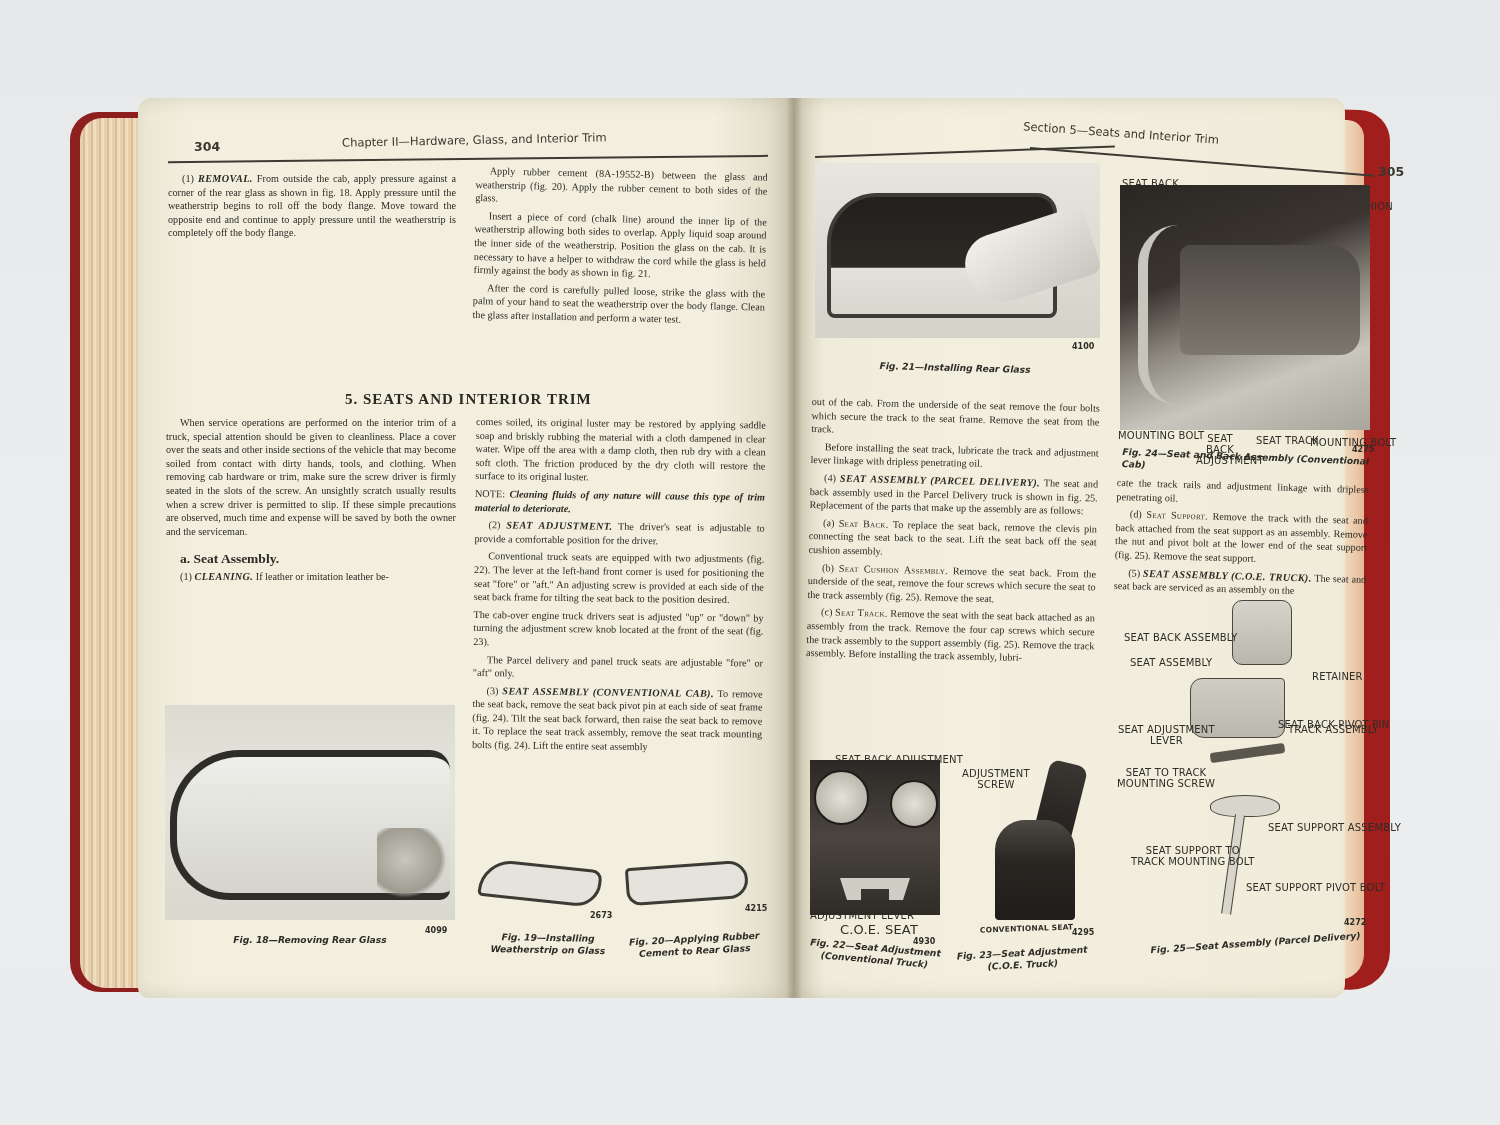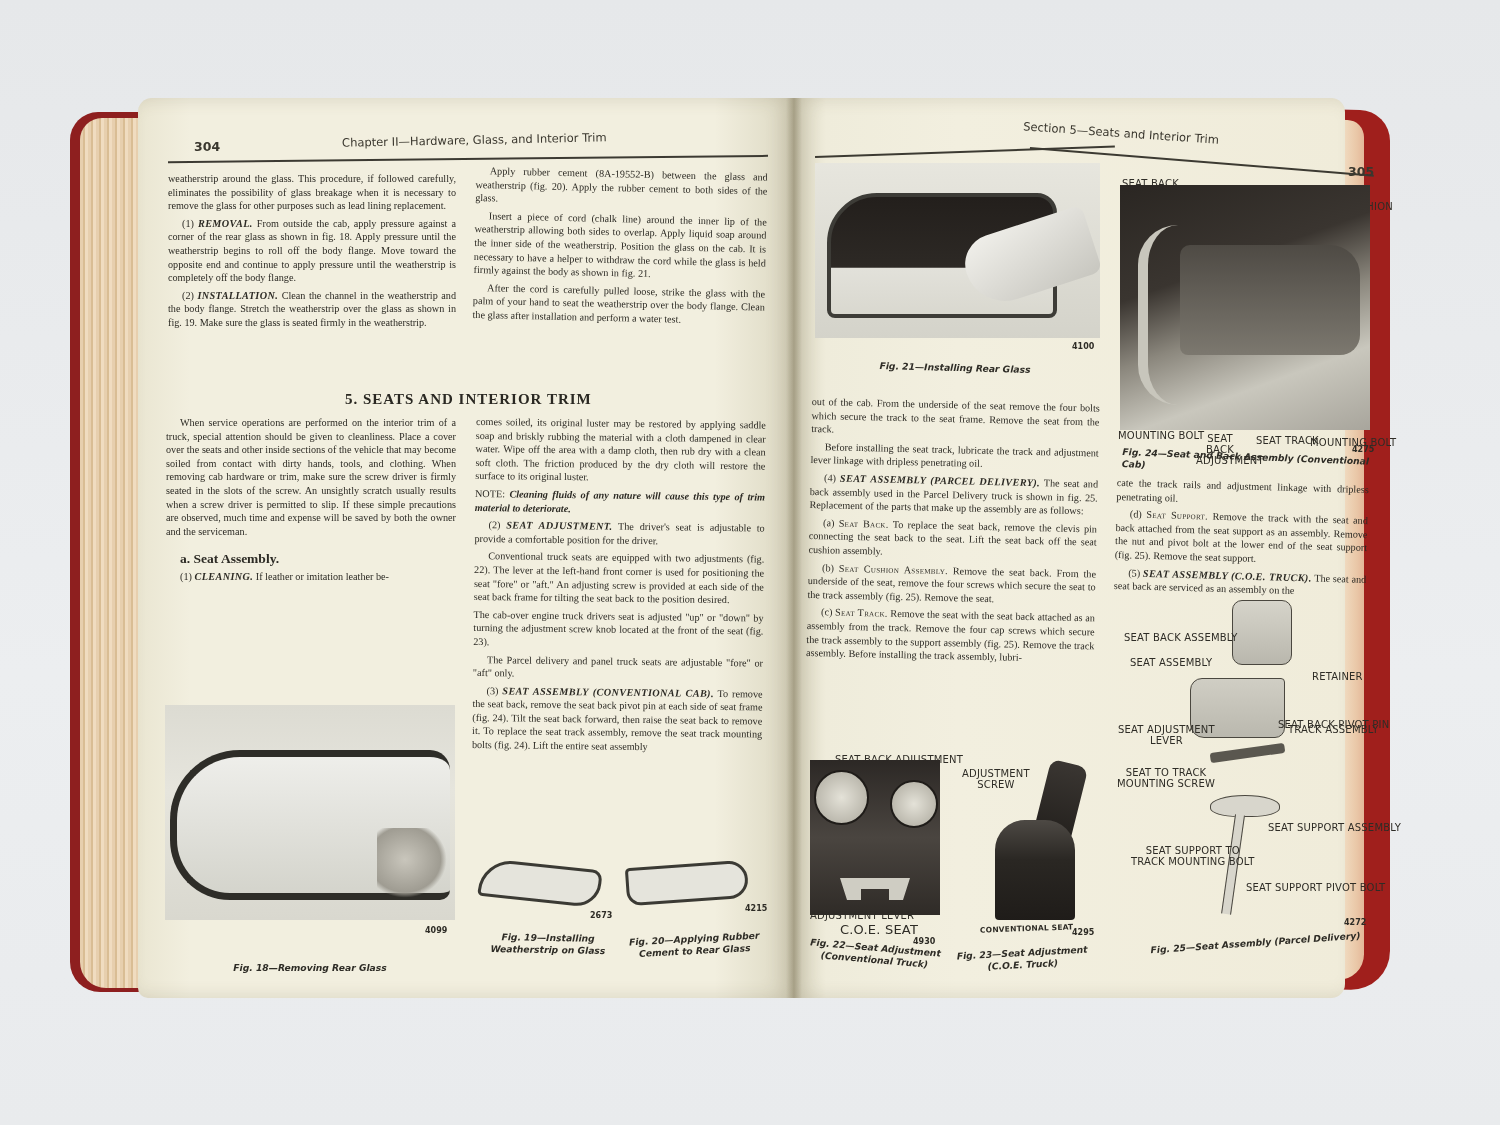--- a/index.html
+++ b/index.html
@@ -198,23 +198,21 @@
 <div class="page page-left"></div>
 
 <div class="page page-right"></div>
 <div class="gutter"></div>
 
 <div class="pgnum" style="left:170px;top:139px;">304</div>
 <div class="runhead" style="left:342px;top:133px;transform:rotate(-1.2deg);">Chapter II—Hardware, Glass, and Interior Trim</div>
 <div class="rule" style="left:168px;top:158px;width:600px;transform:rotate(-0.6deg);"></div>
 
 <div class="col" style="left:168px;top:172px;width:288px;">
-  <p class="noindent">weatherstrip around the glass. This procedure, if followed carefully, eliminates the possibility of glass breakage when it is necessary to remove the glass for other purposes such as lead lining replacement.</p>
   <p><span>(1)</span> <span class="it">REMOVAL.</span><span> From outside the cab, apply pressure against a corner of the rear glass as shown in fig. 18. Apply pressure until the weatherstrip begins to roll off the body flange. Move toward the opposite end and continue to apply pressure until the weatherstrip is completely off the body flange.</span></p>
-  <p><span>(2)</span> <span class="it">INSTALLATION.</span><span> Clean the channel in the weatherstrip and the body flange. Stretch the weatherstrip over the glass as shown in fig. 19. Make sure the glass is seated firmly in the weatherstrip.</span></p>
 </div>
 
 <div class="col" style="left:476px;top:164px;width:292px;transform:rotate(1.3deg);transform-origin:0 0;">
   <p>Apply rubber cement (8A-19552-B) between the glass and weatherstrip (fig. 20). Apply the rubber cement to both sides of the glass.</p>
   <p>Insert a piece of cord (chalk line) around the inner lip of the weatherstrip allowing both sides to overlap. Apply liquid soap around the inner side of the weatherstrip. Position the glass on the cab. It is necessary to have a helper to withdraw the cord while the glass is held firmly against the body as shown in fig. 21.</p>
   <p>After the cord is carefully pulled loose, strike the glass with the palm of your hand to seat the weatherstrip over the body flange. Clean the glass after installation and perform a water test.</p>
 </div>
 
 <div class="section-title" style="left:345px;top:391px;">5. SEATS AND INTERIOR TRIM</div>
 
@@ -232,21 +230,21 @@
   <p class="noindent">The cab-over engine truck drivers seat is adjusted "up" or "down" by turning the adjustment screw knob located at the front of the seat (fig. 23).</p>
   <p>The Parcel delivery and panel truck seats are adjustable "fore" or "aft" only.</p>
   <p><span>(3)</span> <span class="it">SEAT ASSEMBLY (CONVENTIONAL CAB).</span><span> To remove the seat back, remove the seat back pivot pin at each side of seat frame (fig. 24). Tilt the seat back forward, then raise the seat back to remove it. To replace the seat track assembly, remove the seat track mounting bolts (fig. 24). Lift the entire seat assembly</span></p>
 </div>
 
 <div class="fig18">
   <div class="glass"></div>
   <div class="hand"></div>
 </div>
 <div class="fignum" style="left:425px;top:926px;">4099</div>
-<div class="caption" style="left:220px;top:934px;width:180px;margin-top:28px;">Fig. 18—Removing Rear Glass</div>
+<div class="caption" style="left:220px;top:934px;width:180px;">Fig. 18—Removing Rear Glass</div>
 
 <div class="fig19">
     <div class="frame-glass"></div>
   </div>
 <div class="fignum" style="left:590px;top:911px;">2673</div>
 <div class="caption" style="left:478px;top:932px;width:140px;transform:rotate(1deg);">
   <div>Fig. 19—Installing</div>
   <div>Weatherstrip on Glass</div>
 </div>
 
@@ -255,21 +253,21 @@
   </div>
 <div class="fignum" style="left:745px;top:904px;">4215</div>
 <div class="caption" style="left:622px;top:933px;width:145px;transform:rotate(-3deg);">
   <div>Fig. 20—Applying Rubber</div>
   <div>Cement to Rear Glass</div>
 </div>
 
 <div class="runhead" style="left:1023px;top:126px;transform:rotate(4deg);">Section 5—Seats and Interior Trim</div>
 <div class="rule" style="left:815px;top:156px;width:300px;transform:rotate(-2deg);transform-origin:0 0;"></div>
 <div class="rule" style="left:1030px;top:147px;width:345px;transform:rotate(4.6deg);transform-origin:0 0;"></div>
-<div class="pgnum" style="left:1324px;top:164px;">305</div>
+<div class="pgnum" style="left:1354px;top:164px;">305</div>
 
 <div class="fig21">
   <div class="window"></div>
   <div class="arm"></div>
 </div>
 <div class="fignum" style="left:1072px;top:342px;">4100</div>
 <div class="caption" style="left:860px;top:362px;width:190px;transform:rotate(1.5deg);">Fig. 21—Installing Rear Glass</div>
 
 <div class="col" style="left:812px;top:395px;width:288px;transform:rotate(1.3deg);transform-origin:0 0;">
   <p class="noindent">out of the cab. From the underside of the seat remove the four bolts which secure the track to the seat frame. Remove the seat from the track.</p>

